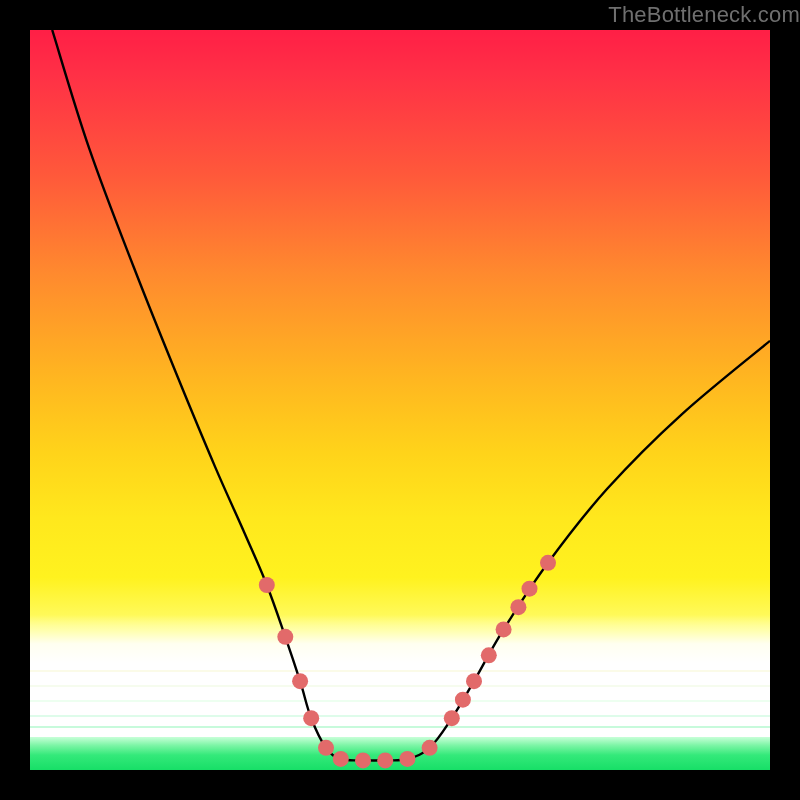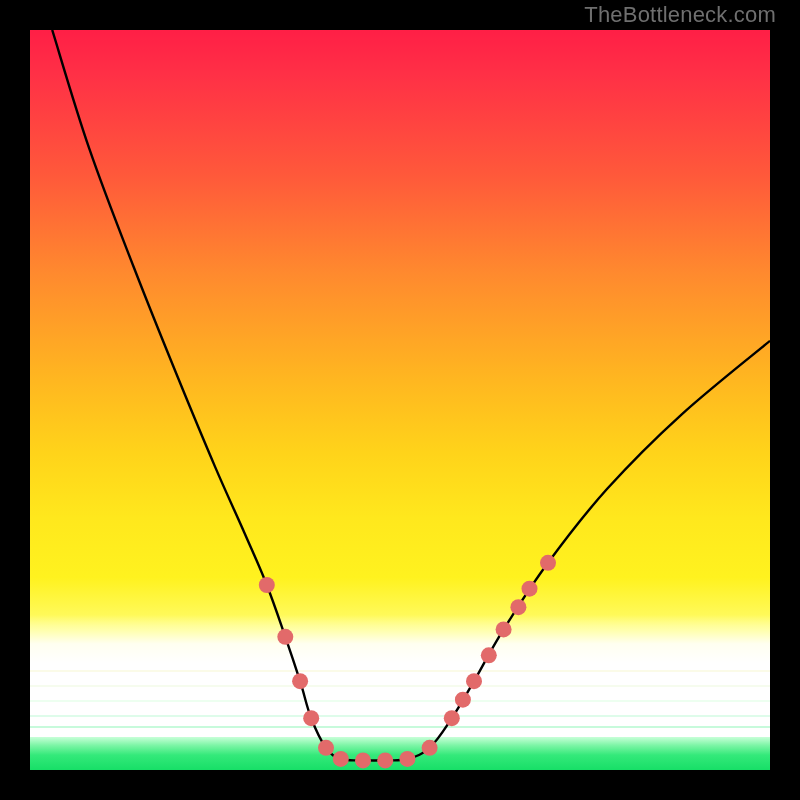--- a/index.html
+++ b/index.html
@@ -13,21 +13,21 @@
   }
   .stage {
     position: relative;
     width: 800px;
     height: 800px;
     background: #000;
   }
   .watermark {
     position: absolute;
     top: 2px;
-    right: 24px;
+    right: 0;
     color: #6f6f6f;
     font-size: 22px;
     font-weight: 500;
     letter-spacing: 0.2px;
     z-index: 10;
     margin-left: 17px;
   }
   
   .plot {
     position: absolute;

